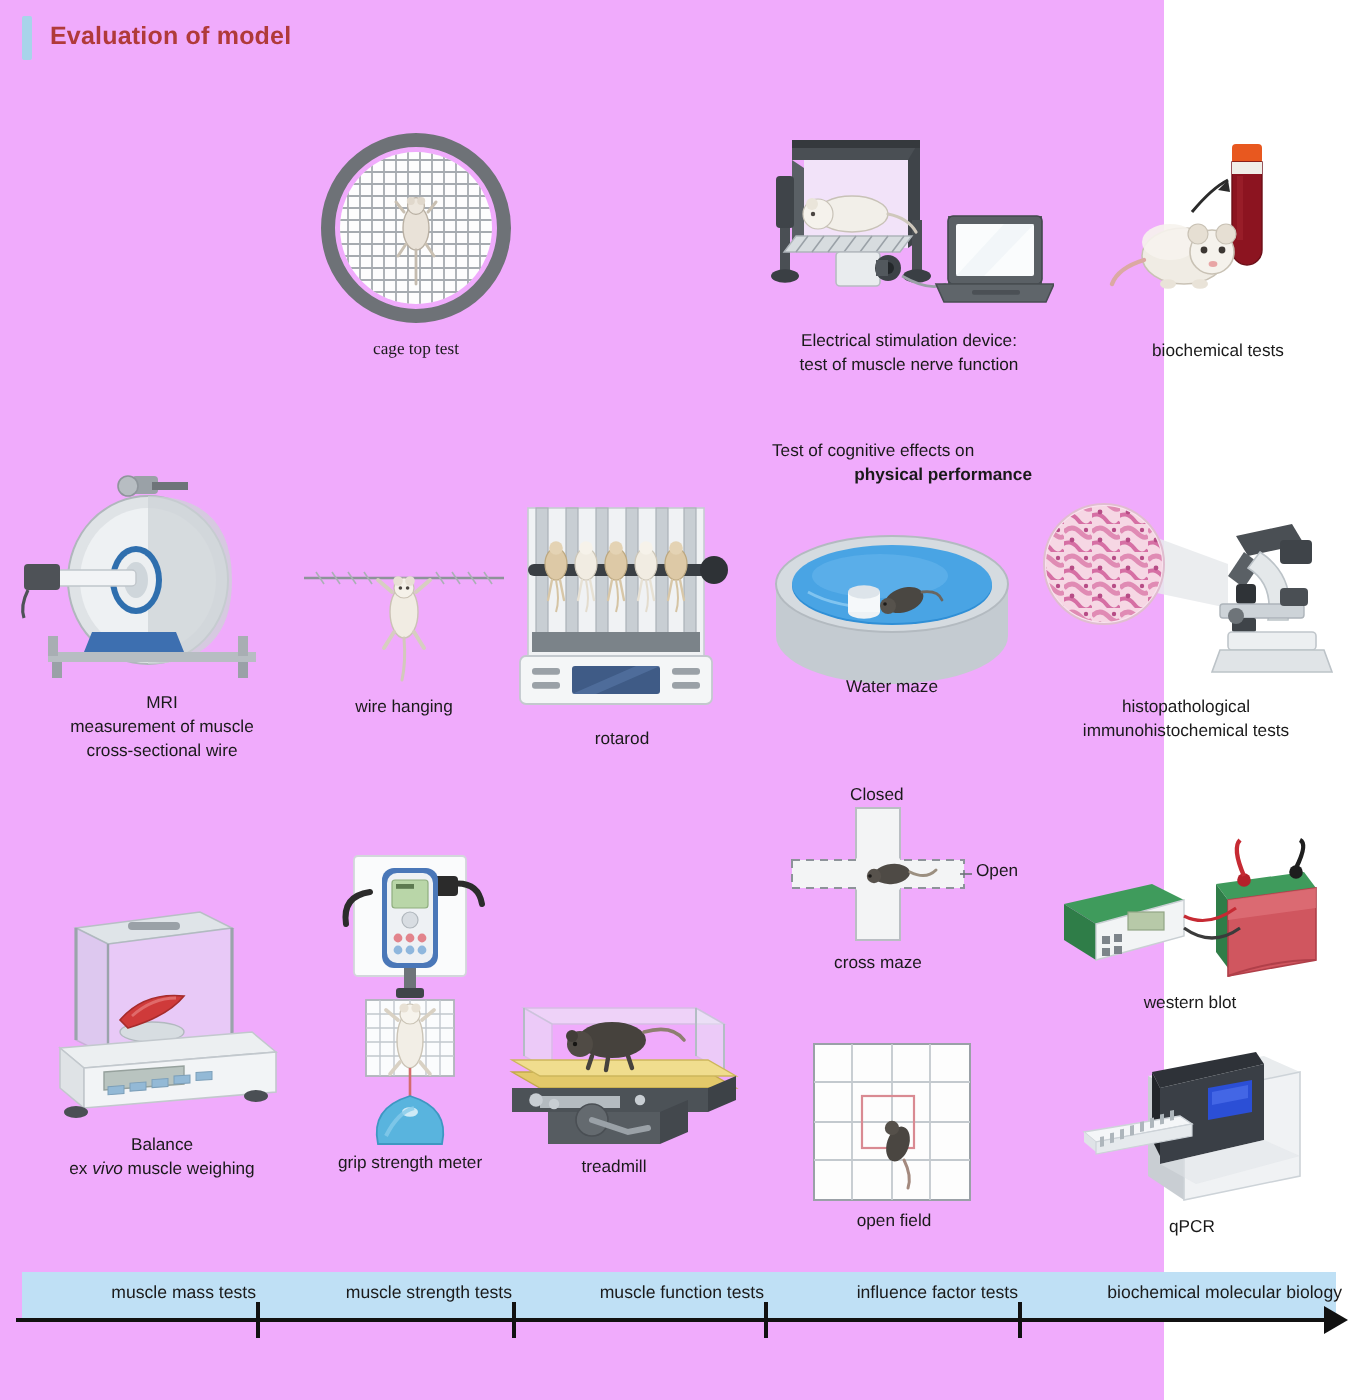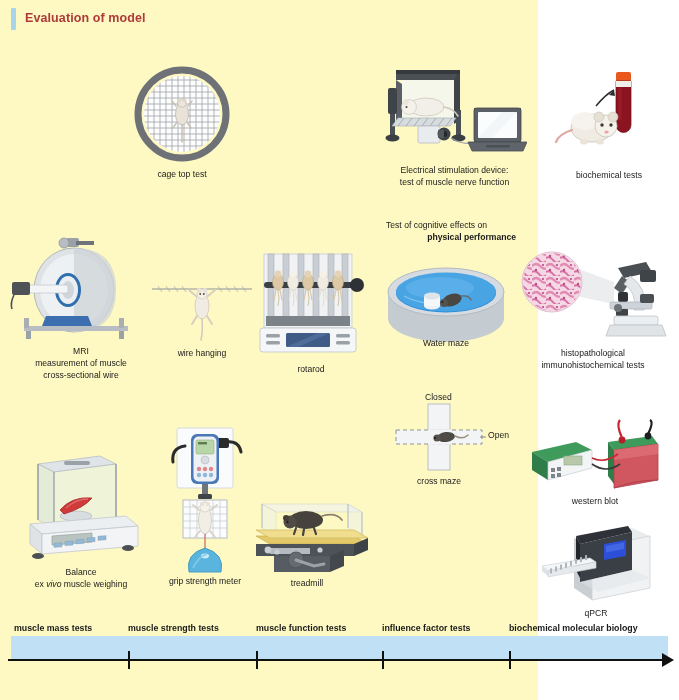--- a/index.html
+++ b/index.html
@@ -5,22 +5,22 @@
   * { box-sizing: border-box; }
   html, body {
     margin: 0; padding: 0;
     width: 679px; height: 700px;
     background: #ffffff;
     font-family: "Liberation Sans", sans-serif;
     overflow: hidden;
   }
   #figure {
     position: relative;
-    width: 538px; height: 700px;
-    background: #fef9c3;
+    width: 582px; height: 700px;
+    background: #f0abfc;
   }
 
   
   .title-wrap {
     position: absolute; left: 11px; top: 8px;
     display: flex; align-items: stretch; gap: 9px;
   }
   .title-accent {
     width: 5px; border-radius: 1px;
     background: #a8d4ea;
@@ -56,38 +56,38 @@
     width: 0; height: 0;
     border-top: 7px solid transparent;
     border-bottom: 7px solid transparent;
     border-left: 12px solid #111;
   }
   .tick {
     position: absolute; top: 651px;
     width: 1.6px; height: 18px; background: #111;
   }
   .seg-label {
-    position: absolute; top: 623px;
-    text-align: left; font-size: 8.8px;
-    font-weight: bold; color: #1a1a1a;
+    position: absolute; top: 641px;
+    text-align: right; font-size: 8.8px;
+    font-weight: normal; color: #1a1a1a;
     white-space: nowrap;
   }
 </style>
 </head>
 <body>
 
 <div id="figure">
 
   <div class="title-wrap">
     <div class="title-accent"></div>
     <div class="title-text">Evaluation of model</div>
   </div>
 
 
-  <div class="panel" style="left:132px; top:64px; width:100px; height:120px;">
+  <div class="panel" style="left:158px; top:64px; width:100px; height:120px;font-family:Liberation Serif, serif;">
     <svg class="art" width="100" height="100" viewBox="0 0 100 100">
       <defs>
         <clipPath id="cagecirc">
             <circle cx="50" cy="50" r="38"></circle>
           </clipPath>
       </defs>
       <circle cx="50" cy="50" r="44" fill="none" stroke="#6e7277" stroke-width="7"></circle>
       <circle cx="50" cy="50" r="38" fill="#fdfdfd"></circle>
       <g clip-path="url(#cagecirc)" stroke="#a6abb0" stroke-width="0.9">
         <line x1="12" y1="16" x2="88" y2="16"></line>
@@ -574,20 +574,39 @@
       <ellipse cx="56" cy="45" rx="9" ry="5" fill="#4e4a45" transform="rotate(-6 56 45)"></ellipse>
       <circle cx="47" cy="46" r="3.6" fill="#57524c"></circle>
       <circle cx="45" cy="46" r="0.9" fill="#1a1917"></circle>
       <path d="M65 44 q8 4 13 -1" stroke="#9b8f80" stroke-width="1.5" fill="none" stroke-linecap="round"></path>
     </svg>
     <div style="position:absolute; left:35px; top:0px; font-size:8.6px; color:#1a1a1a;">Closed</div>
     <div style="position:absolute; left:98px; top:38px; font-size:8.6px; color:#1a1a1a;">Open</div>
     <div class="cap" style="top:84px; width:98px; left:0;">cross maze</div>
   </div>
 
+  <div class="panel" style="left:405px; top:520px; width:84px; height:100px;">
+    <svg class="art" width="84" height="82" viewBox="0 0 84 82">
+      <rect x="2" y="2" width="78" height="78" fill="#fdfdfd" stroke="#9aa1a7" stroke-width="1"></rect>
+      <g stroke="#c3c9ce" stroke-width="0.9">
+        <line x1="21" y1="2" x2="21" y2="80"></line>
+          <line x1="41" y1="2" x2="41" y2="80"></line>
+          <line x1="60" y1="2" x2="60" y2="80"></line>
+        <line x1="2" y1="21" x2="80" y2="21"></line>
+          <line x1="2" y1="41" x2="80" y2="41"></line>
+          <line x1="2" y1="60" x2="80" y2="60"></line>
+      </g>
+      <rect x="26" y="28" width="26" height="26" fill="none" stroke="#d98a92" stroke-width="1.1"></rect>
+
+      <ellipse cx="44" cy="52" rx="5.5" ry="9" fill="#4a4641" transform="rotate(18 44 52)"></ellipse>
+      <circle cx="41" cy="44" r="3.6" fill="#55504a"></circle>
+      <path d="M47 60 q4 8 2 14" stroke="#a3897e" stroke-width="1.5" fill="none" stroke-linecap="round"></path>
+    </svg>
+    <div class="cap" style="top:85px;">open field</div>
+  </div>
 
   <div class="panel" style="left:536px; top:524px; width:120px; height:95px;">
     <svg class="art" width="120" height="80" viewBox="0 0 120 80">
 
       <polygon points="38,14 96,4 114,12 56,24" fill="#e9ecee"></polygon>
       <polygon points="38,14 56,24 56,76 38,64" fill="#c9ced3"></polygon>
       <polygon points="56,24 114,12 114,64 56,76" fill="#f0f2f4" stroke="#cdd3d8" stroke-width="0.8"></polygon>
 
       <polygon points="40,12 92,2 96,8 44,20" fill="#2e3238"></polygon>
       <polygon points="40,12 44,20 44,54 40,46" fill="#22262b"></polygon>

